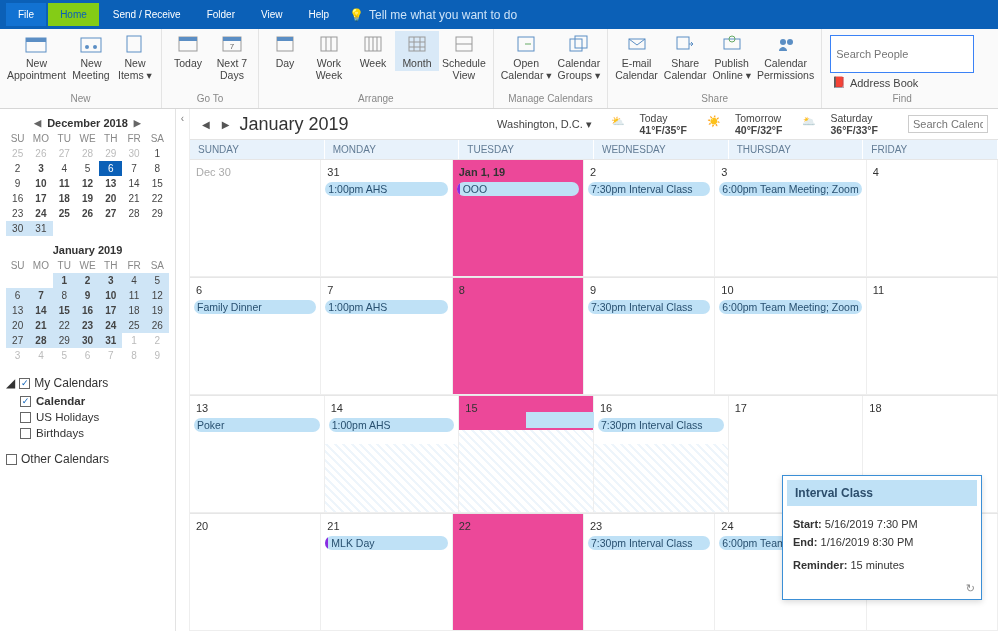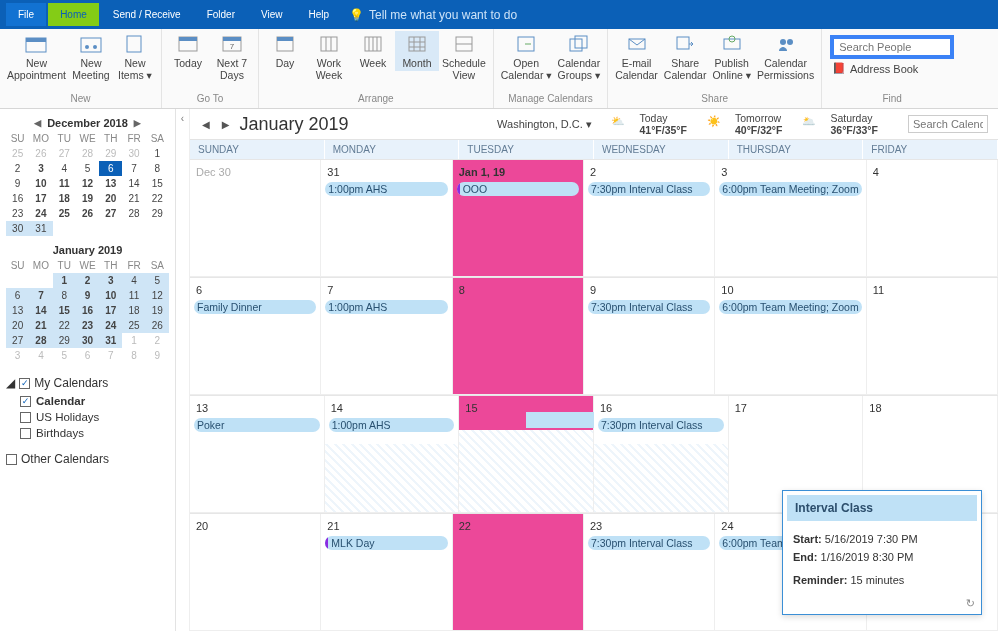--- a/index.html
+++ b/index.html
@@ -9,21 +9,21 @@
 .titlebar .menu.active { background:#84cc16; color:#0b60b7; }
 .titlebar .menu:first-child { background:#1272d2; }
 .titlebar .tellme { display:flex; align-items:center; gap:5px; color:#cde3f8; font-size:12px; padding-left:6px;}
 .ribbon { display:flex; height:80px; border-bottom:1px solid #d6d6d6; background:#fafafa; }
 .rgroup { display:flex; flex-direction:column; align-items:center; padding:2px 4px; border-right:1px solid #e4e4e4; }
 .rgroup .row { display:flex; flex:1; align-items:flex-start; }
 .rbtn { display:flex; flex-direction:column; align-items:center; justify-content:flex-start; min-width:44px; padding:2px 3px; text-align:center; font-size:10.5px; line-height:1.15; color:#444; cursor:pointer; }
 .rbtn.sel { background:#d9e9f7; }
 .rbtn .ric { width:26px; height:22px; margin-bottom:2px; display:flex; align-items:center; justify-content:center; }
 .rgroup .glabel { font-size:10px; color:#888; text-align:center; padding-bottom:2px; }
-.findbox { border:4px solid #3b82f6; background:#fff; padding:2px 5px; font-size:11px; width:124px; color:#888; margin:2px;}
+.findbox { border:1px solid #3b82f6; background:#fff; padding:12px 5px; font-size:11px; width:144px; color:#888; margin:2px;}
 .addrbook { display:flex; align-items:center; gap:4px; font-size:11px; color:#444; padding:1px 4px;}
 .content { display:flex; height:522px; }
 .sidebar { width:176px; border-right:1px solid #e3e3e3; padding:6px 6px; overflow:hidden;}
 .minihdr { display:flex; align-items:center; justify-content:center; font-weight:bold; font-size:11px; padding:2px; gap:6px;}
 .mininav { font-size:9px; color:#666; cursor:pointer; }
 .dowrow, .mrow { display:grid; grid-template-columns:repeat(7,1fr); text-align:center; font-size:10px; }
 .dowrow { color:#888; margin:2px 0;}
 .mrow div { padding:2px 0; color:#444;}
 .mrow div.dim { color:#bbb; }
 .mrow div.bold { font-weight:bold; }
@@ -55,21 +55,21 @@
 .cell { border-right:1px solid #eee; border-bottom:1px solid #eee; position:relative; padding:4px 4px; background:#fff;}
 .cell .dnum { font-size:11px; color:#333; padding:2px 2px 3px;}
 .cell.other .dnum{ color:#aaa;}
 .cell.tue { background:#ec4899; }
 .cell .dnum.bold { font-weight:bold;}
 .ev { background:#bfe1f6; font-size:10.5px; color:#285070; padding:1px 3px; margin:1px 0; white-space:nowrap; overflow:hidden; text-overflow:ellipsis; position:relative;border-radius:7px;}
 .ev.purple::before { content:""; position:absolute; left:0; top:0; bottom:0; width:3px; background:#8a2be2;}
 .ev.purple { padding-left:6px;}
 .retreat { position:absolute; top:16px; left:50%; right:-100%; height:16px; background:#bfe1f6; font-size:10.5px; color:#285070; text-align:center; line-height:16px;}
 .hatch { background-image:repeating-linear-gradient(45deg,#eef5fb 0,#eef5fb 2px,#fff 2px,#fff 6px); }
-.tooltip { position:absolute; right:16px; top:381px; width:200px; background:#fff; border:1px solid #3b8fd6; box-shadow:0 2px 6px rgba(0,0,0,.15); z-index:10; padding-bottom:18px;}
+.tooltip { position:absolute; right:16px; top:366px; width:200px; background:#fff; border:1px solid #3b8fd6; box-shadow:0 2px 6px rgba(0,0,0,.15); z-index:10; padding-bottom:18px;}
 .tooltip .tt-title { background:#bfe1f6; padding:6px 8px; font-weight:bold; font-size:12px; color:#2c4e6c; margin:4px;}
 .tooltip .tt-body { padding:6px 10px; font-size:11px; line-height:1.6; color:#333;}
 .tooltip .tt-body b{font-weight:bold;}
 .tooltip .tt-ref { position:absolute; right:6px; bottom:4px; font-size:11px; color:#888;}
 svg { display:block; }
 </style>
 </head>
 <body>
 
 <div class="titlebar">

